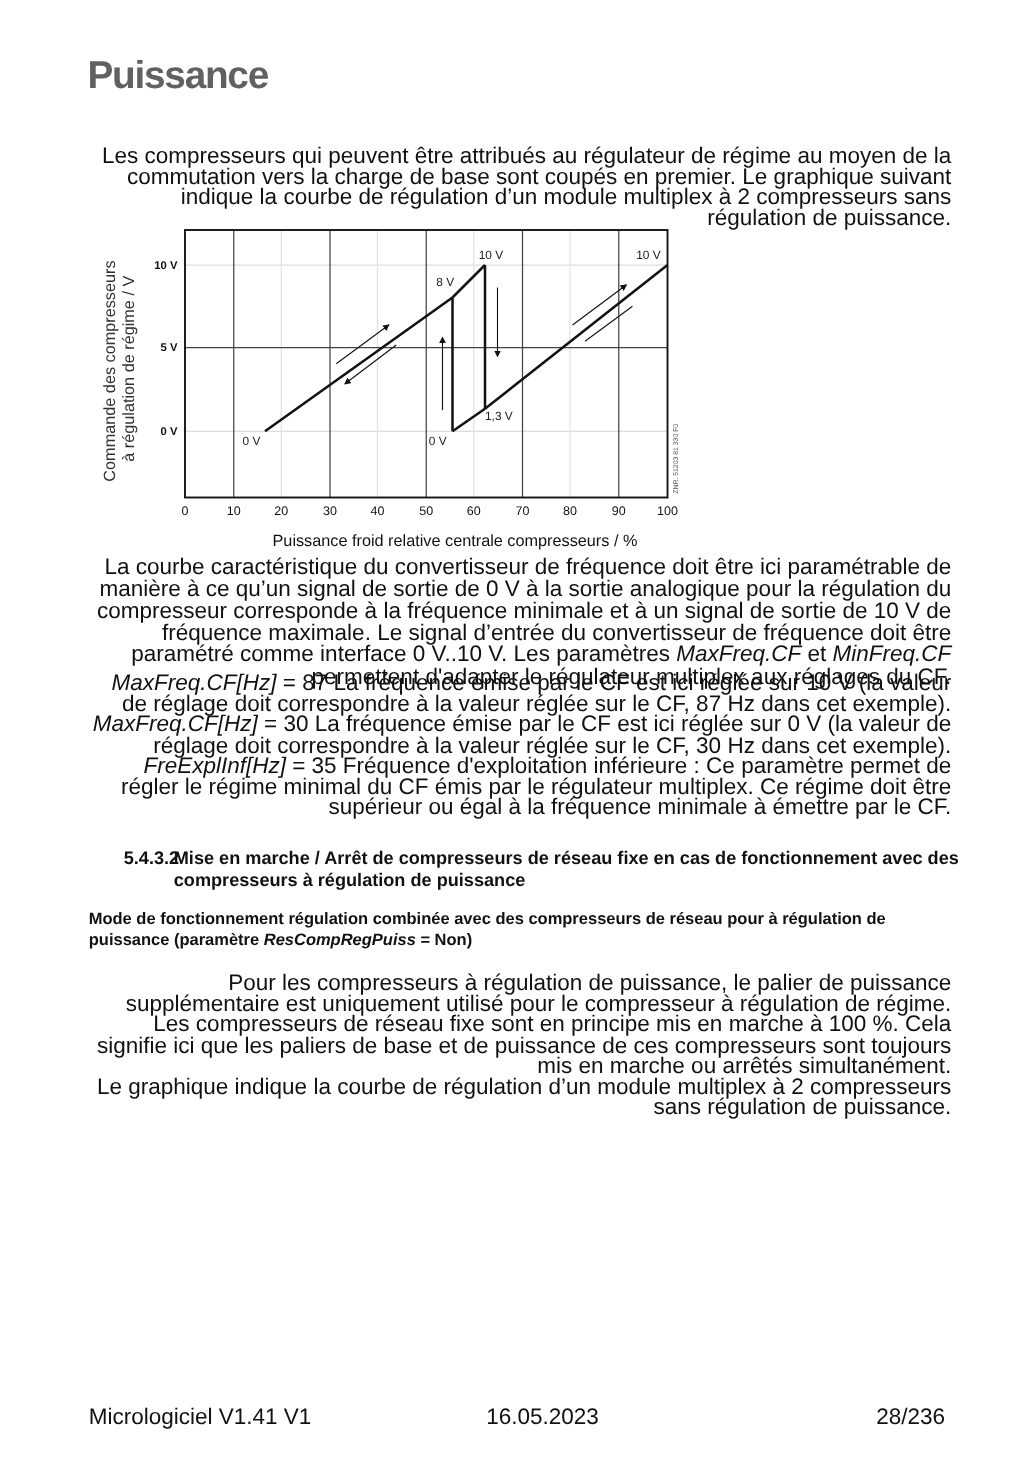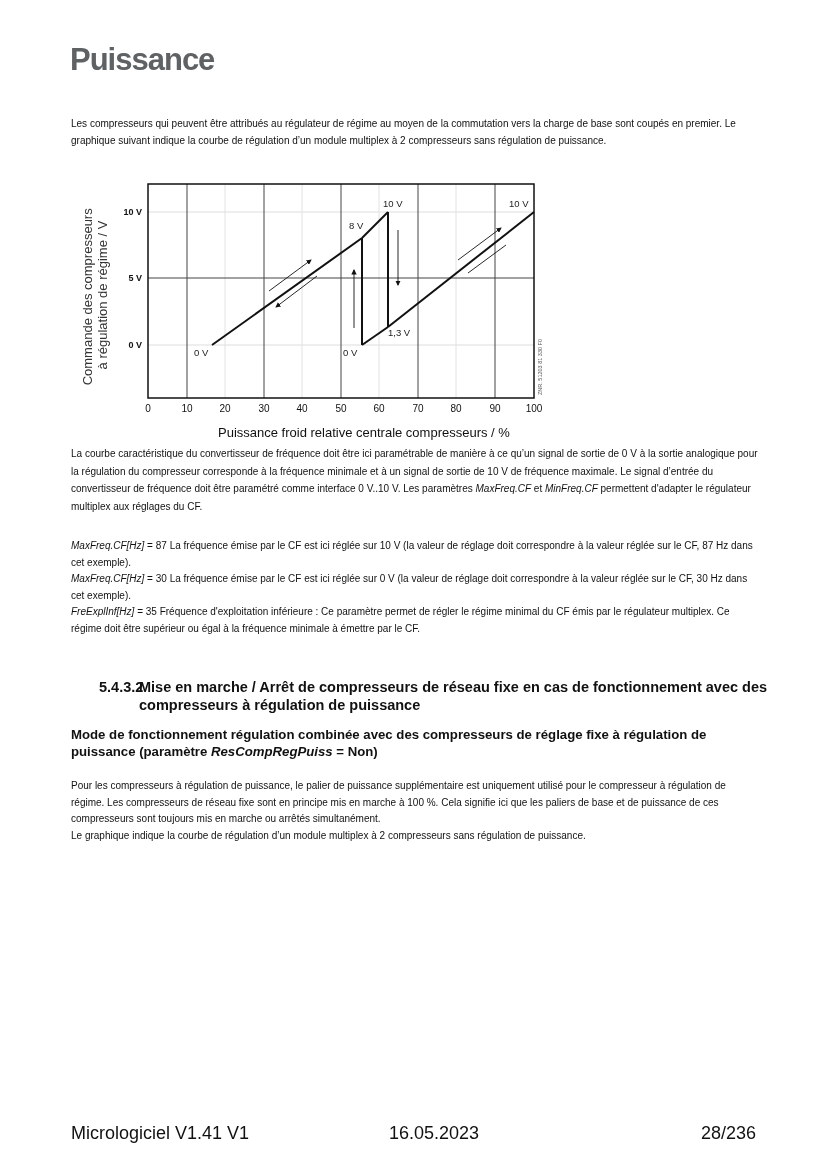--- a/index.html
+++ b/index.html
@@ -1,20 +1,20 @@
 <!DOCTYPE html>
 <html><head>
 <meta charset="utf-8">
 <style>
   html, body { margin:0; padding:0; background:#ffffff; }
   body { width:827px; height:1169px; position:relative; overflow:hidden;
          font-family:"Liberation Sans", sans-serif; color:#111; }
   .logo { position:absolute; left:70px; top:42px; font-size:31px; font-weight:bold;
           color:#5f6264; letter-spacing:-1px; font-family:"Liberation Sans", sans-serif; }
-  .para { position:absolute; left:71px; width:690px; font-size:10px; line-height:16.5px; margin:0; }
+  .para { position:absolute; left:71px; width:690px; font-size:18px; line-height:16.5px; margin:0;text-align:right; }
   .para i { font-style:italic; }
   .p1 { top:116px; }
   .chart { position:absolute; left:70px; top:180px; width:490px; height:265px; }
   .xlabel { position:absolute; left:183px; top:425px; font-size:13px;margin-left:35px; }
   .p2 { top:445px; line-height:17.5px; }
   .p3 { top:538px; }
   .h2 { position:absolute; left:71px; top:678px; width:700px; font-size:14.5px; font-weight:bold; line-height:18px; }
   .h2 .num { display:inline-block; width:68px;margin-left:28px; }
   .h2 .rest { position:absolute; left:68px; top:0; width:630px; }
   .h3 { position:absolute; left:71px; top:726px; width:690px; font-size:13.2px; font-weight:bold; line-height:17px; }
@@ -112,19 +112,19 @@
 
 <p class="para p2"><span>La courbe caractéristique du convertisseur de fréquence doit être ici paramétrable de manière à ce qu’un signal de sortie de 0 V à la sortie analogique pour la régulation du compresseur corresponde à la fréquence minimale et à un signal de sortie de 10 V de fréquence maximale. Le signal d’entrée du convertisseur de fréquence doit être paramétré comme interface 0 V..10 V. Les paramètres </span><i>MaxFreq.CF</i><span> et </span><i>MinFreq.CF</i><span> permettent d'adapter le régulateur multiplex aux réglages du CF.</span></p>
 
 <p class="para p3"><i>MaxFreq.CF[Hz]</i><span> = 87 La fréquence émise par le CF est ici réglée sur 10 V (la valeur de réglage doit correspondre à la valeur réglée sur le CF, 87 Hz dans cet exemple).</span><br><i>MaxFreq.CF[Hz]</i><span> = 30 La fréquence émise par le CF est ici réglée sur 0 V (la valeur de réglage doit correspondre à la valeur réglée sur le CF, 30 Hz dans cet exemple).</span><br><i>FreExplInf[Hz]</i><span> = 35 Fréquence d'exploitation inférieure : Ce paramètre permet de régler le régime minimal du CF émis par le régulateur multiplex. Ce régime doit être supérieur ou égal à la fréquence minimale à émettre par le CF.</span></p>
 
 <div class="h2">
   <span class="num">5.4.3.2</span>
   <span class="rest">Mise en marche / Arrêt de compresseurs de réseau fixe en cas de fonctionnement avec des compresseurs à régulation de puissance</span>
 </div>
 
-<div class="h3"><span>Mode de fonctionnement régulation combinée avec des compresseurs de réglage fixe à régulation de puissance (paramètre </span><i>ResCompRegPuiss</i><span> = Non)</span></div>
+<div class="h3"><span>Mode de fonctionnement régulation combinée avec des compresseurs de réseau pour à régulation de puissance (paramètre </span><i>ResCompRegPuiss</i><span> = Non)</span></div>
 
 <p class="para p4"><span>Pour les compresseurs à régulation de puissance, le palier de puissance supplémentaire est uniquement utilisé pour le compresseur à régulation de régime. Les compresseurs de réseau fixe sont en principe mis en marche à 100 %. Cela signifie ici que les paliers de base et de puissance de ces compresseurs sont toujours mis en marche ou arrêtés simultanément.</span><br><span>Le graphique indique la courbe de régulation d’un module multiplex à 2 compresseurs sans régulation de puissance.</span></p>
 
 <div class="footer f-left">Micrologiciel V1.41 V1</div>
 <div class="footer f-mid">16.05.2023</div>
 <div class="footer f-right">28/236</div>
 
 </body></html>

